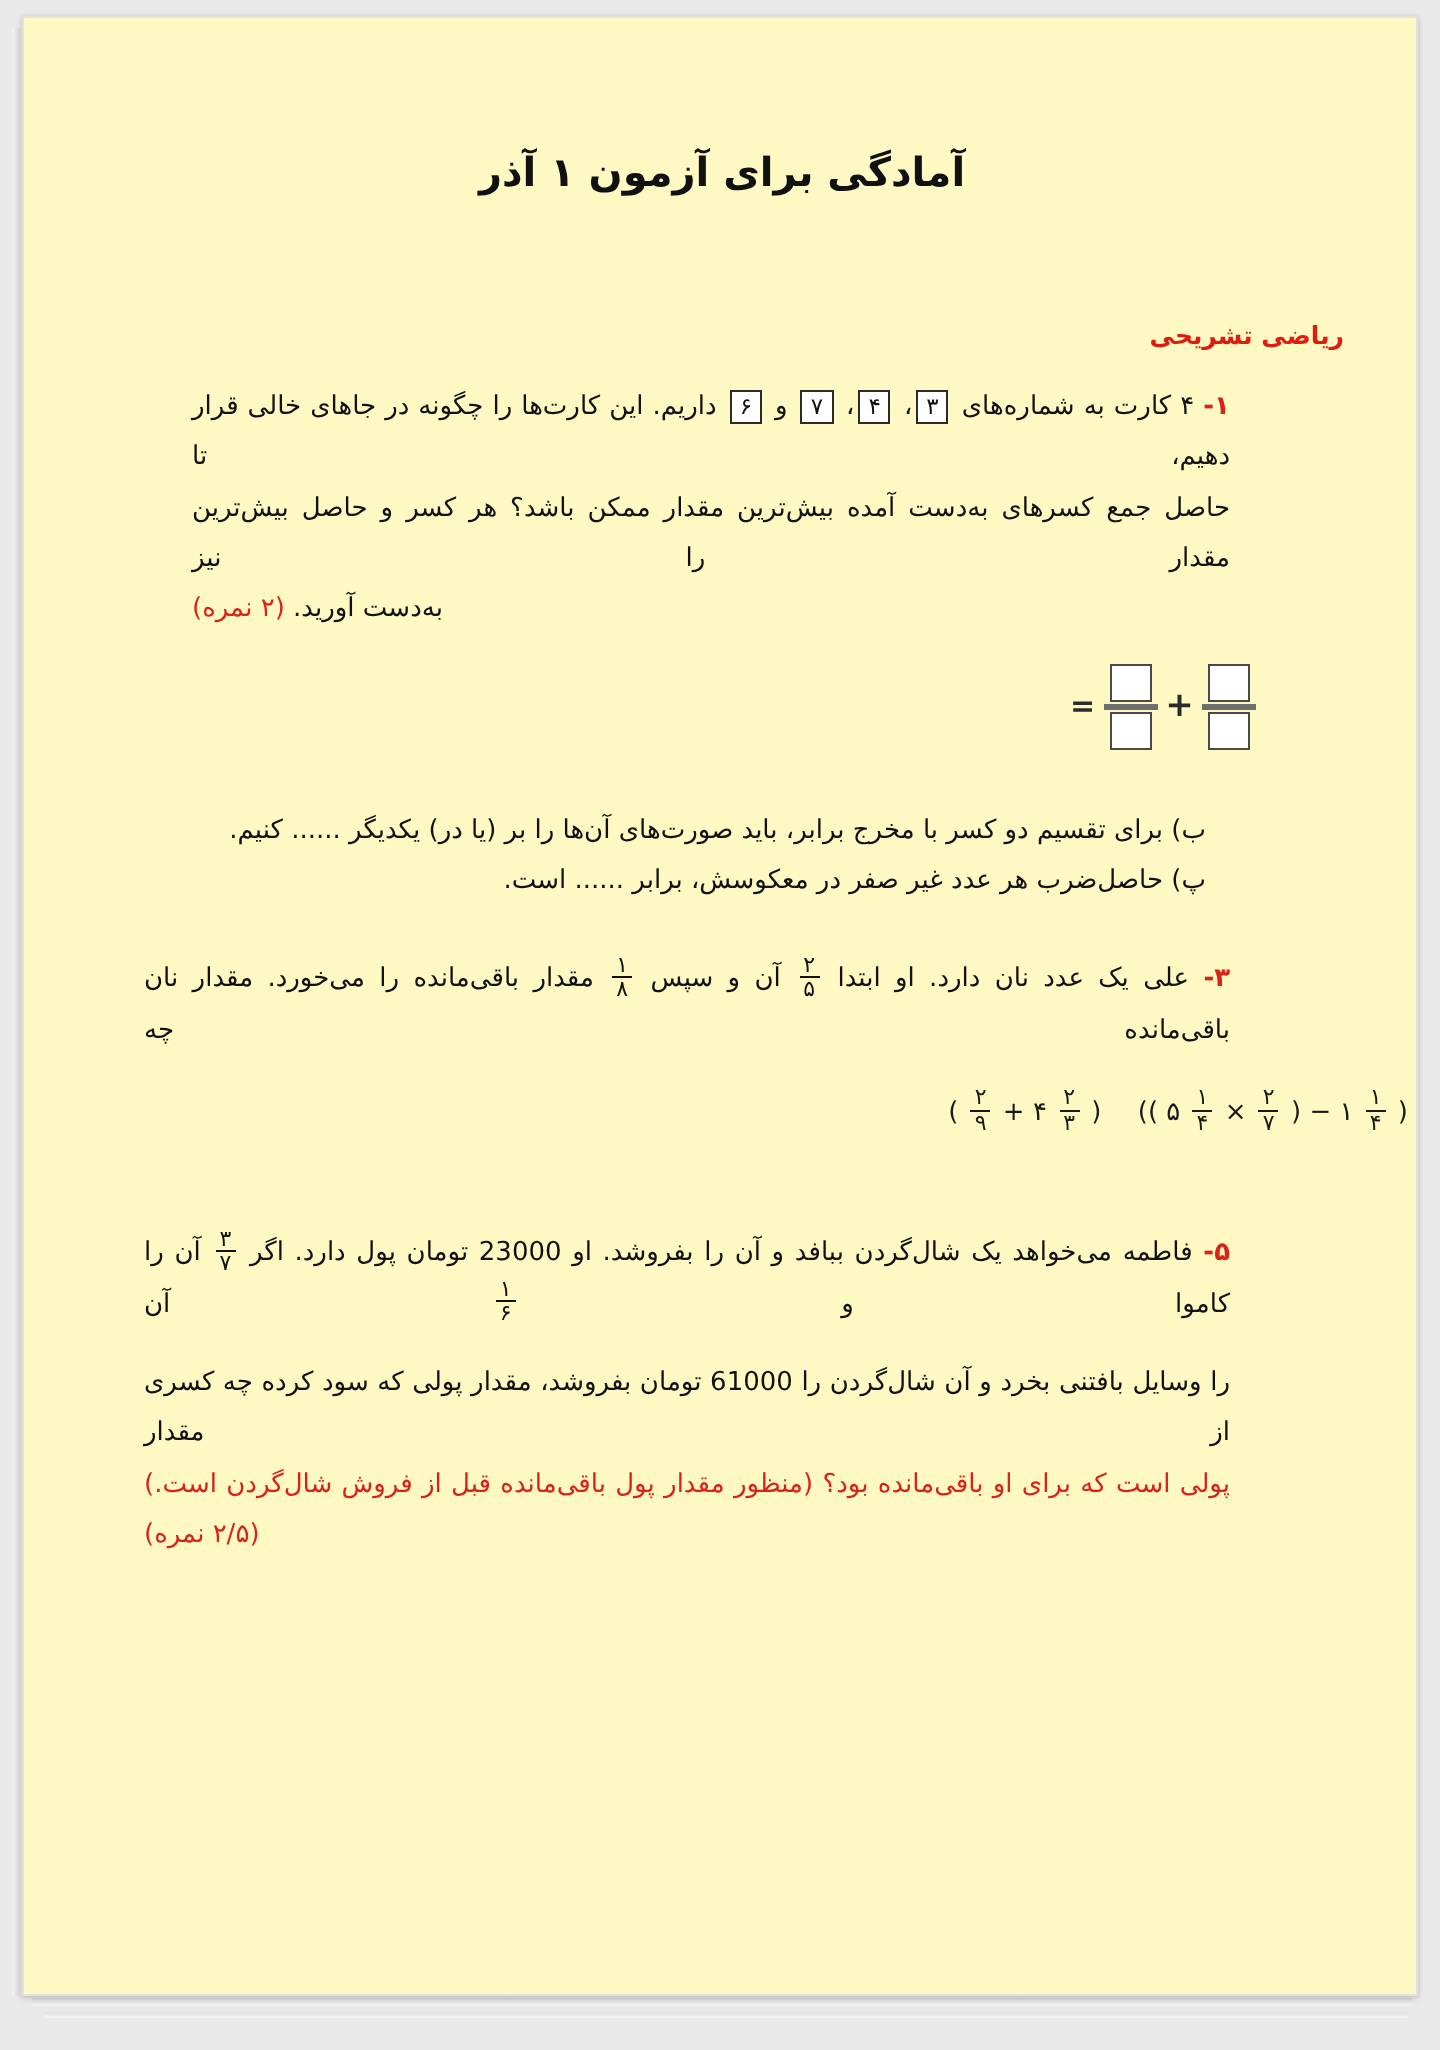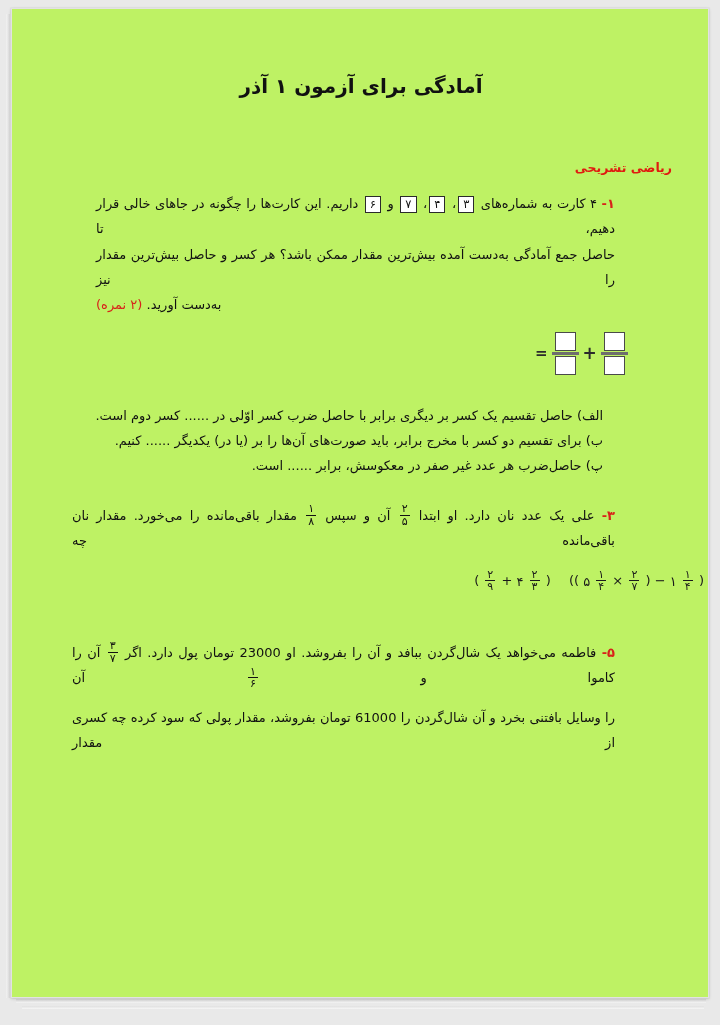--- a/index.html
+++ b/index.html
@@ -21,21 +21,21 @@
     height: 1025px;
     background: #e9e9e9;
     box-sizing: border-box;
   }
   .page-sheet {
     position: absolute;
     left: 11px;
     top: 8px;
     width: 698px;
     height: 990px;
-    background: #bef264;
+    background: #fef9c3;
     border: 1px solid #e2e2e2;
     box-shadow: 0 1px 3px rgba(0,0,0,0.16), 0 0 0 1px rgba(0,0,0,0.02);
     box-sizing: border-box;
   }
   .page-edge-left {
     position: absolute;
     left: 6px;
     top: 14px;
     width: 4px;
     height: 984px;
@@ -229,21 +229,21 @@
         <div class="q-line">
           <span class="qnum">۱-</span>
           <span>۴ کارت به شماره‌های</span>
           <span class="card-num">۳</span><span>،</span>
           <span class="card-num">۴</span><span>،</span>
           <span class="card-num">۷</span>
           <span>و</span>
           <span class="card-num">۶</span>
           <span>داریم. این کارت‌ها را چگونه در جاهای خالی قرار دهیم، تا</span>
         </div>
-        <div class="q-line">حاصل جمع آمادگی به‌دست آمده بیش‌ترین مقدار ممکن باشد؟ هر کسر و حاصل بیش‌ترین مقدار را نیز</div>
+        <div class="q-line">حاصل جمع کسرهای به‌دست آمده بیش‌ترین مقدار ممکن باشد؟ هر کسر و حاصل بیش‌ترین مقدار را نیز</div>
         <div class="q-line last">
           <span class="black">به‌دست آورید.</span>
           <span class="red">(۲ نمره)</span>
         </div>
       </div>
 
       <div class="boxfrac-row">
         <span class="boxfrac">
           <span class="cell"></span>
           <span class="bar"></span>
@@ -252,21 +252,20 @@
         <span class="op-plus">+</span>
         <span class="boxfrac">
           <span class="cell"></span>
           <span class="bar"></span>
           <span class="cell"></span>
         </span>
         <span class="op-eq">=</span>
       </div>
 
       <div class="q-block" style="padding-top:28px;">
-        <div class="q-line rightish" style="padding-right:12px;">الف) حاصل تقسیم یک کسر بر دیگری برابر با حاصل ضرب کسر اوّلی در ...... کسر دوم است.</div>
         <div class="q-line rightish" style="padding-right:12px;">ب) برای تقسیم دو کسر با مخرج برابر، باید صورت‌های آن‌ها را بر (یا در) یکدیگر ...... کنیم.</div>
         <div class="q-line rightish" style="padding-right:12px;">پ) حاصل‌ضرب هر عدد غیر صفر در معکوسش، برابر ...... است.</div>
       </div>
 
       <div class="q-block" style="padding-top:24px;">
         <div class="q-line">
           <span class="qnum">۳-</span>
           <span>علی یک عدد نان دارد. او ابتدا</span>
           <span class="frac">
             <span class="num">۲</span>
@@ -332,17 +331,21 @@
             <span class="den">۷</span>
           </span>
           <span>آن را کاموا و</span>
           <span class="frac">
             <span class="num">۱</span>
             <span class="den">۶</span>
           </span>
           <span>آن</span>
         </div>
         <div class="q-line" style="padding-top:14px;">را وسایل بافتنی بخرد و آن شال‌گردن را 61000 تومان بفروشد، مقدار پولی که سود کرده چه کسری از مقدار</div>
+        <div class="q-line last">
+          <span class="red">پولی است که برای او باقی‌مانده بود؟ (منظور مقدار پول باقی‌مانده قبل از فروش شال‌گردن است.)</span>
+          <span class="red">(۲/۵ نمره)</span>
+        </div>
       </div>
 
     </div>
   </div>
 </div>
 
 </body></html>

